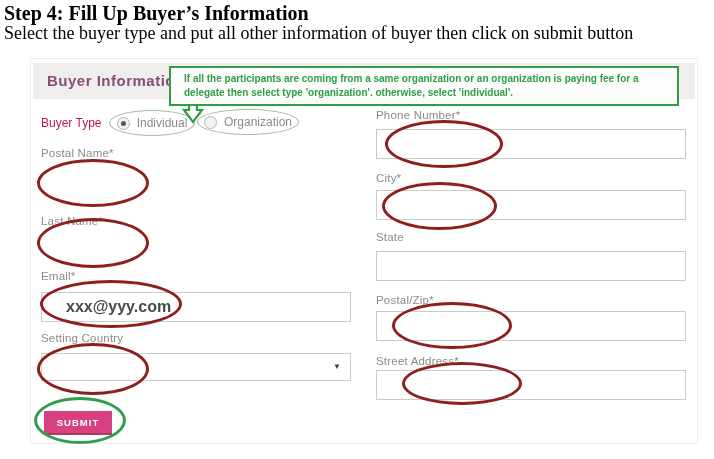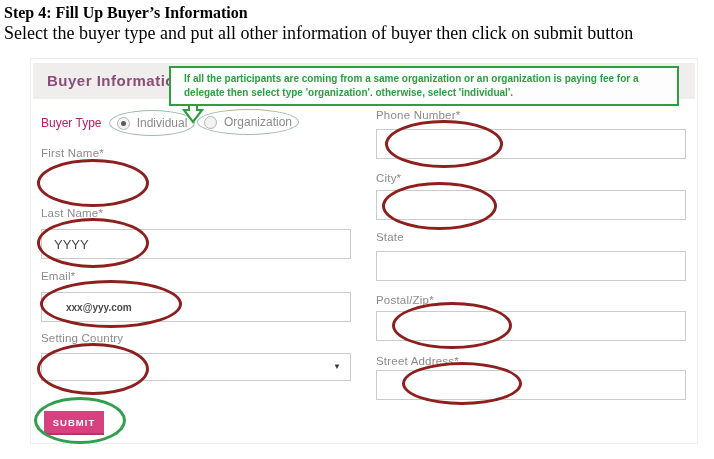--- a/index.html
+++ b/index.html
@@ -1,21 +1,21 @@
 <!DOCTYPE html>
 <html><head>
 <meta charset="utf-8">
 <style>
   * { margin: 0; padding: 0; box-sizing: border-box; }
   html, body { width: 714px; height: 459px; background: #ffffff; overflow: hidden; }
   body { font-family: "Liberation Sans", sans-serif; position: relative; }
 
   
   .doc-head { padding: 3px 0 0 4px; font-family: "Liberation Serif", serif; color: #000; }
-  .doc-title { font-size: 16px; font-weight: bold; line-height: 20px; }
+  .doc-title { font-size: 20px; font-weight: bold; line-height: 20px; }
   .doc-sub { font-size: 18px; line-height: 20px; }
 
   
   .form-wrap {
     position: absolute; left: 30px; top: 58px; width: 668px; height: 386px;
     background: #ffffff; border: 1px solid #ededed;
   }
 
   .form-header-bar {
     position: absolute; left: 2px; top: 4px; width: 662px; height: 36px;
@@ -61,21 +61,21 @@
   .select-box {
     position: absolute; left: 10px; top: 294px; width: 310px; height: 28px;
     border: 1px solid #cccbcb; background: #fff; cursor: pointer;
   }
   .select-caret {
     position: absolute; right: 9px; top: 8px; font-size: 8px; color: #3c3c3c;
   }
 
   
   .submit-btn {
-    position: absolute; left: 13px; top: 352px; width: 60px; height: 24px;
+    position: absolute; left: 13px; top: 352px; width: 68px; height: 24px;
     background: #d8417f; border: none; border-bottom: 2px solid #b23468;
     color: #ffffff; font-family: "Liberation Sans", sans-serif;
     font-size: 9.5px; font-weight: bold; letter-spacing: 1px; cursor: pointer;
   }
 
   
   .circle { position: absolute; border-radius: 50%; pointer-events: none; background: transparent; z-index: 4; }
   .circle.red { border: 3px solid #8e1f1f; }
   .circle.green { border: 3px solid #2f9e4f; }
   .c-first   { left: 6px;   top: 100px; width: 112px; height: 48px; }
@@ -114,27 +114,26 @@
   <div class="radio-ellipse organization">
     <span class="radio-dot"></span>
     <span class="radio-label">Organization</span>
   </div>
 
   <div class="radio-ellipse individual">
     <span class="radio-dot selected"></span>
     <span class="radio-label">Individual</span>
   </div>
 
-  <div class="fld-label col-left" style="top:88px">First Name*</div>
+  <div class="fld-label col-left" style="top:88px">Postal Name*</div>
 
-  <div class="fld-label col-left" style="top:148px">Last Name*</div>
-  <input class="fld-input col-left" style="top: 170px;" value="YYYY">
+  <div class="fld-label col-left" style="top:156px">Last Name*</div>
 
   <div class="fld-label col-left" style="top:211px">Email*</div>
-  <input class="fld-input col-left" style="top: 233px; padding-left: 24px; font-weight: bold; font-size: 10px;" value="xxx@yyy.com">
+  <input class="fld-input col-left" style="top: 233px; padding-left: 24px; font-weight: bold; font-size: 16px;" value="xxx@yyy.com">
 
   <div class="fld-label col-left" style="top:273px">Setting Country</div>
   <div class="select-box">
     <span class="select-caret">▼</span>
   </div>
 
   <button class="submit-btn">SUBMIT</button>
 
   <div class="fld-label col-right" style="top:50px">Phone Number*</div>
   <input class="fld-input col-right" style="top: 70px;" value="">

